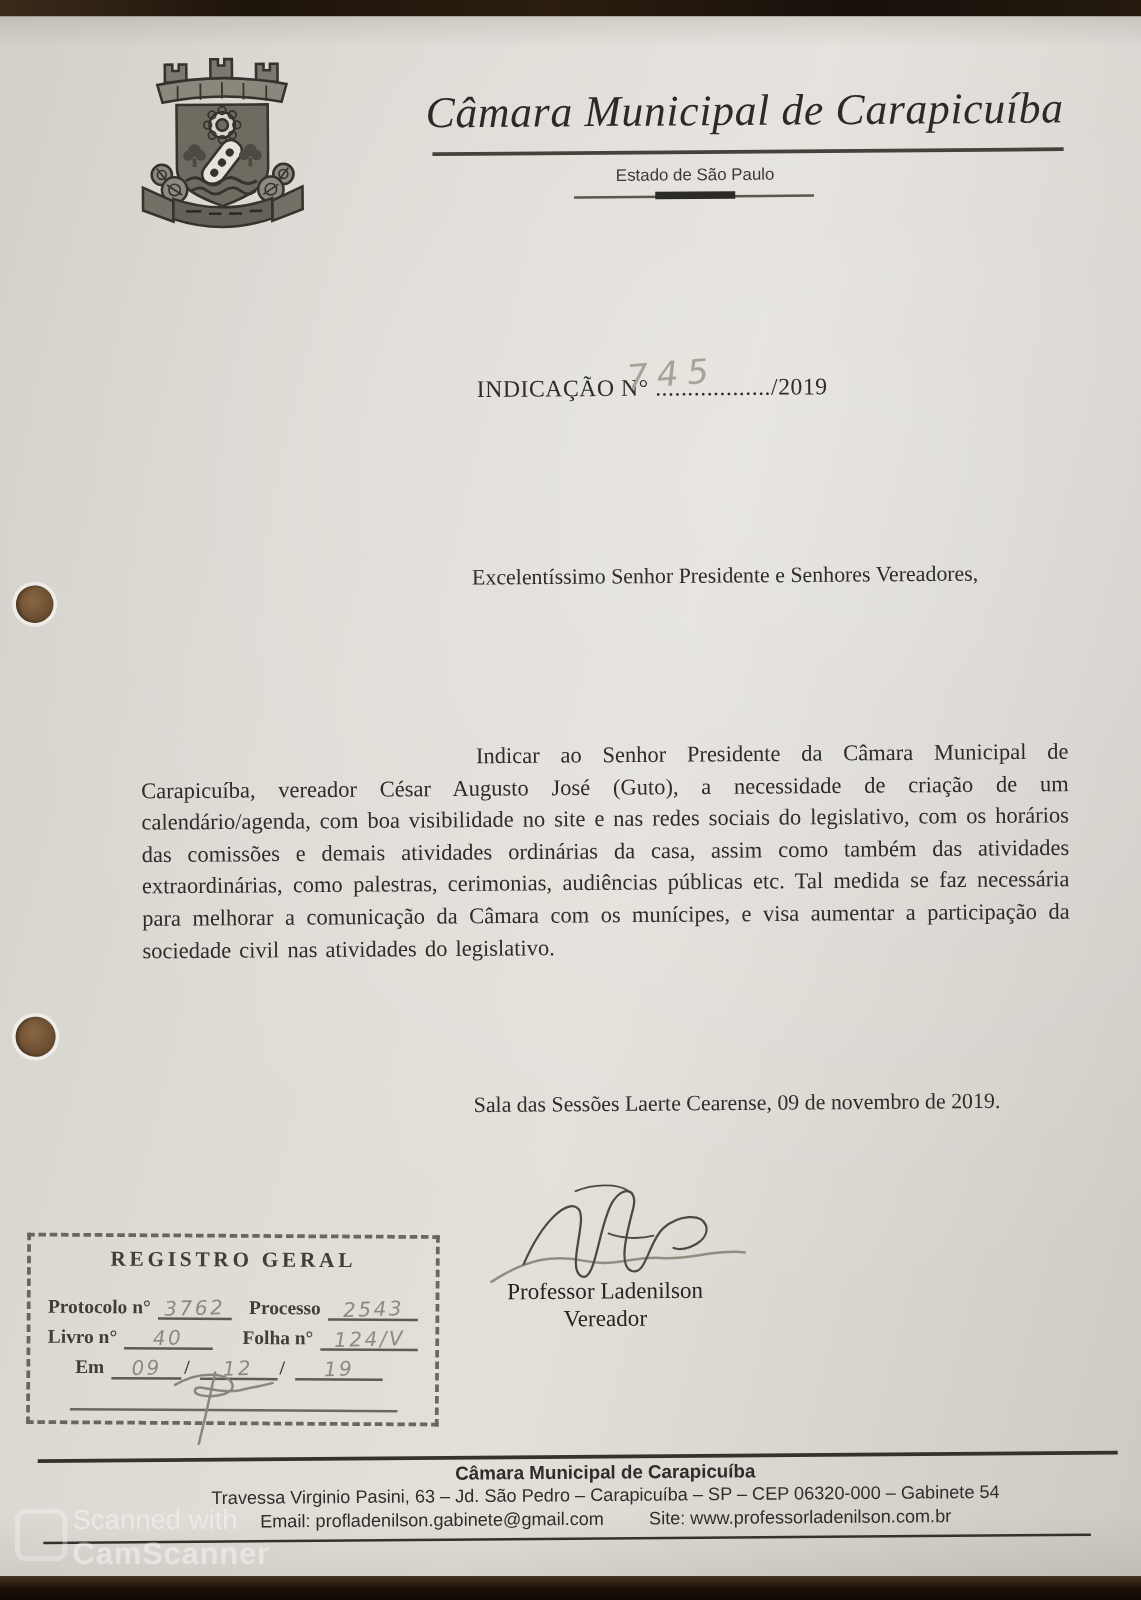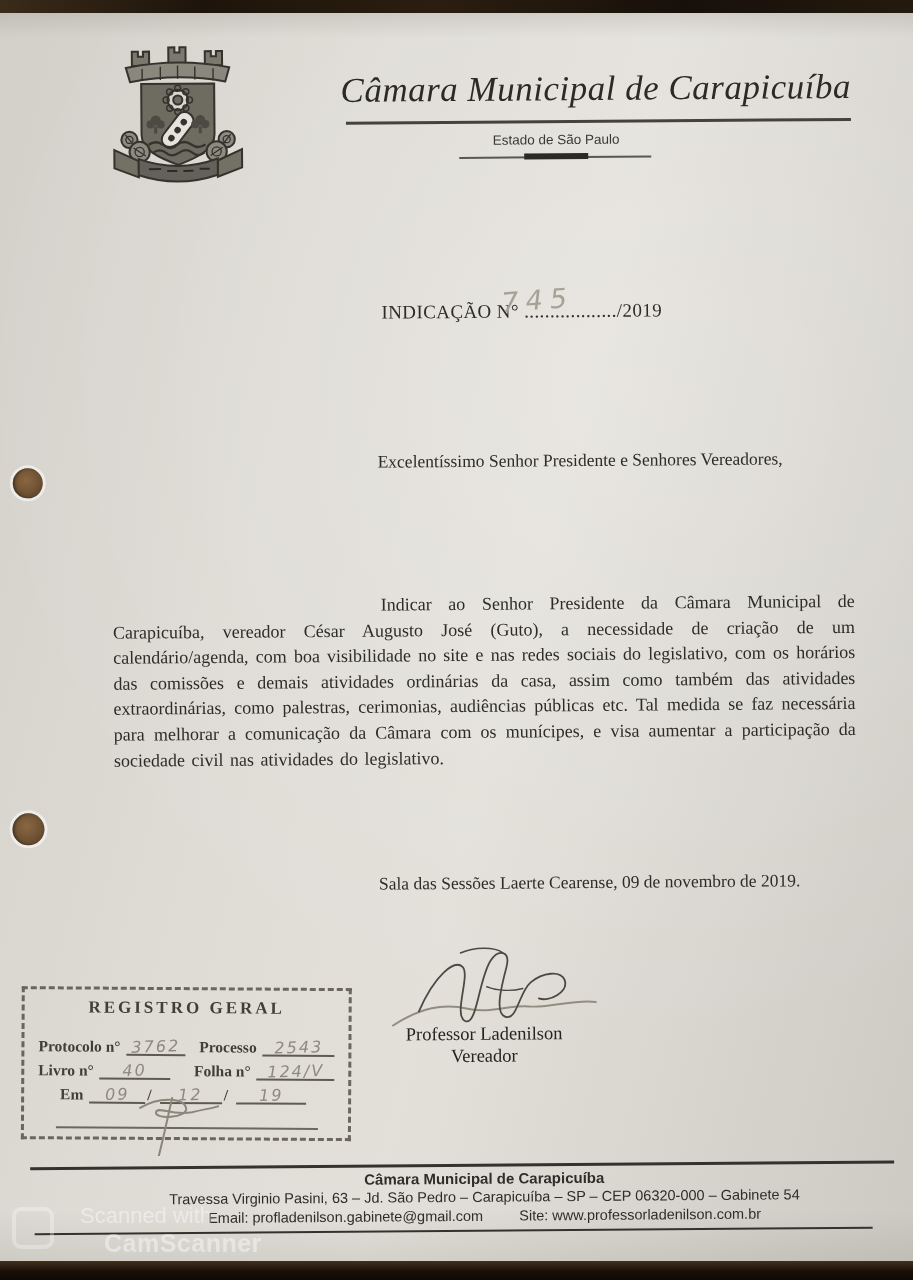--- a/index.html
+++ b/index.html
@@ -121,23 +121,23 @@
   }
   .ftr .org { font-weight:bold; font-size:15px; }
   .ftr .gap { display:inline-block; width:28px; }
 
   
   .wm { position:absolute; left:12px; top:1203px; color:rgba(255,255,255,0.42); }
   .wm-icon {
     position:absolute; left:0; top:4px; width:42px; height:42px;
     border:4px solid rgba(255,255,255,0.30); border-radius:9px;
   }
-  .wm-text { position:absolute; left:68px; top:0; font-family:"Liberation Sans", sans-serif; white-space:nowrap; }
+  .wm-text { position:absolute; left:46px; top:0; font-family:"Liberation Sans", sans-serif; white-space:nowrap; }
   .wm-l1 { font-size:22px; }
-  .wm-l2 { font-size:25px; font-weight:bold; letter-spacing:0.5px;margin-left:24px; }
+  .wm-l2 { font-size:25px; font-weight:bold; letter-spacing:0.5px; }
 </style>
 </head>
 <body>
 
 <div class="scan-strip-top"></div>
 
 <div class="paper">
   <div class="content">
 
     <div class="hole hole-1"></div>

